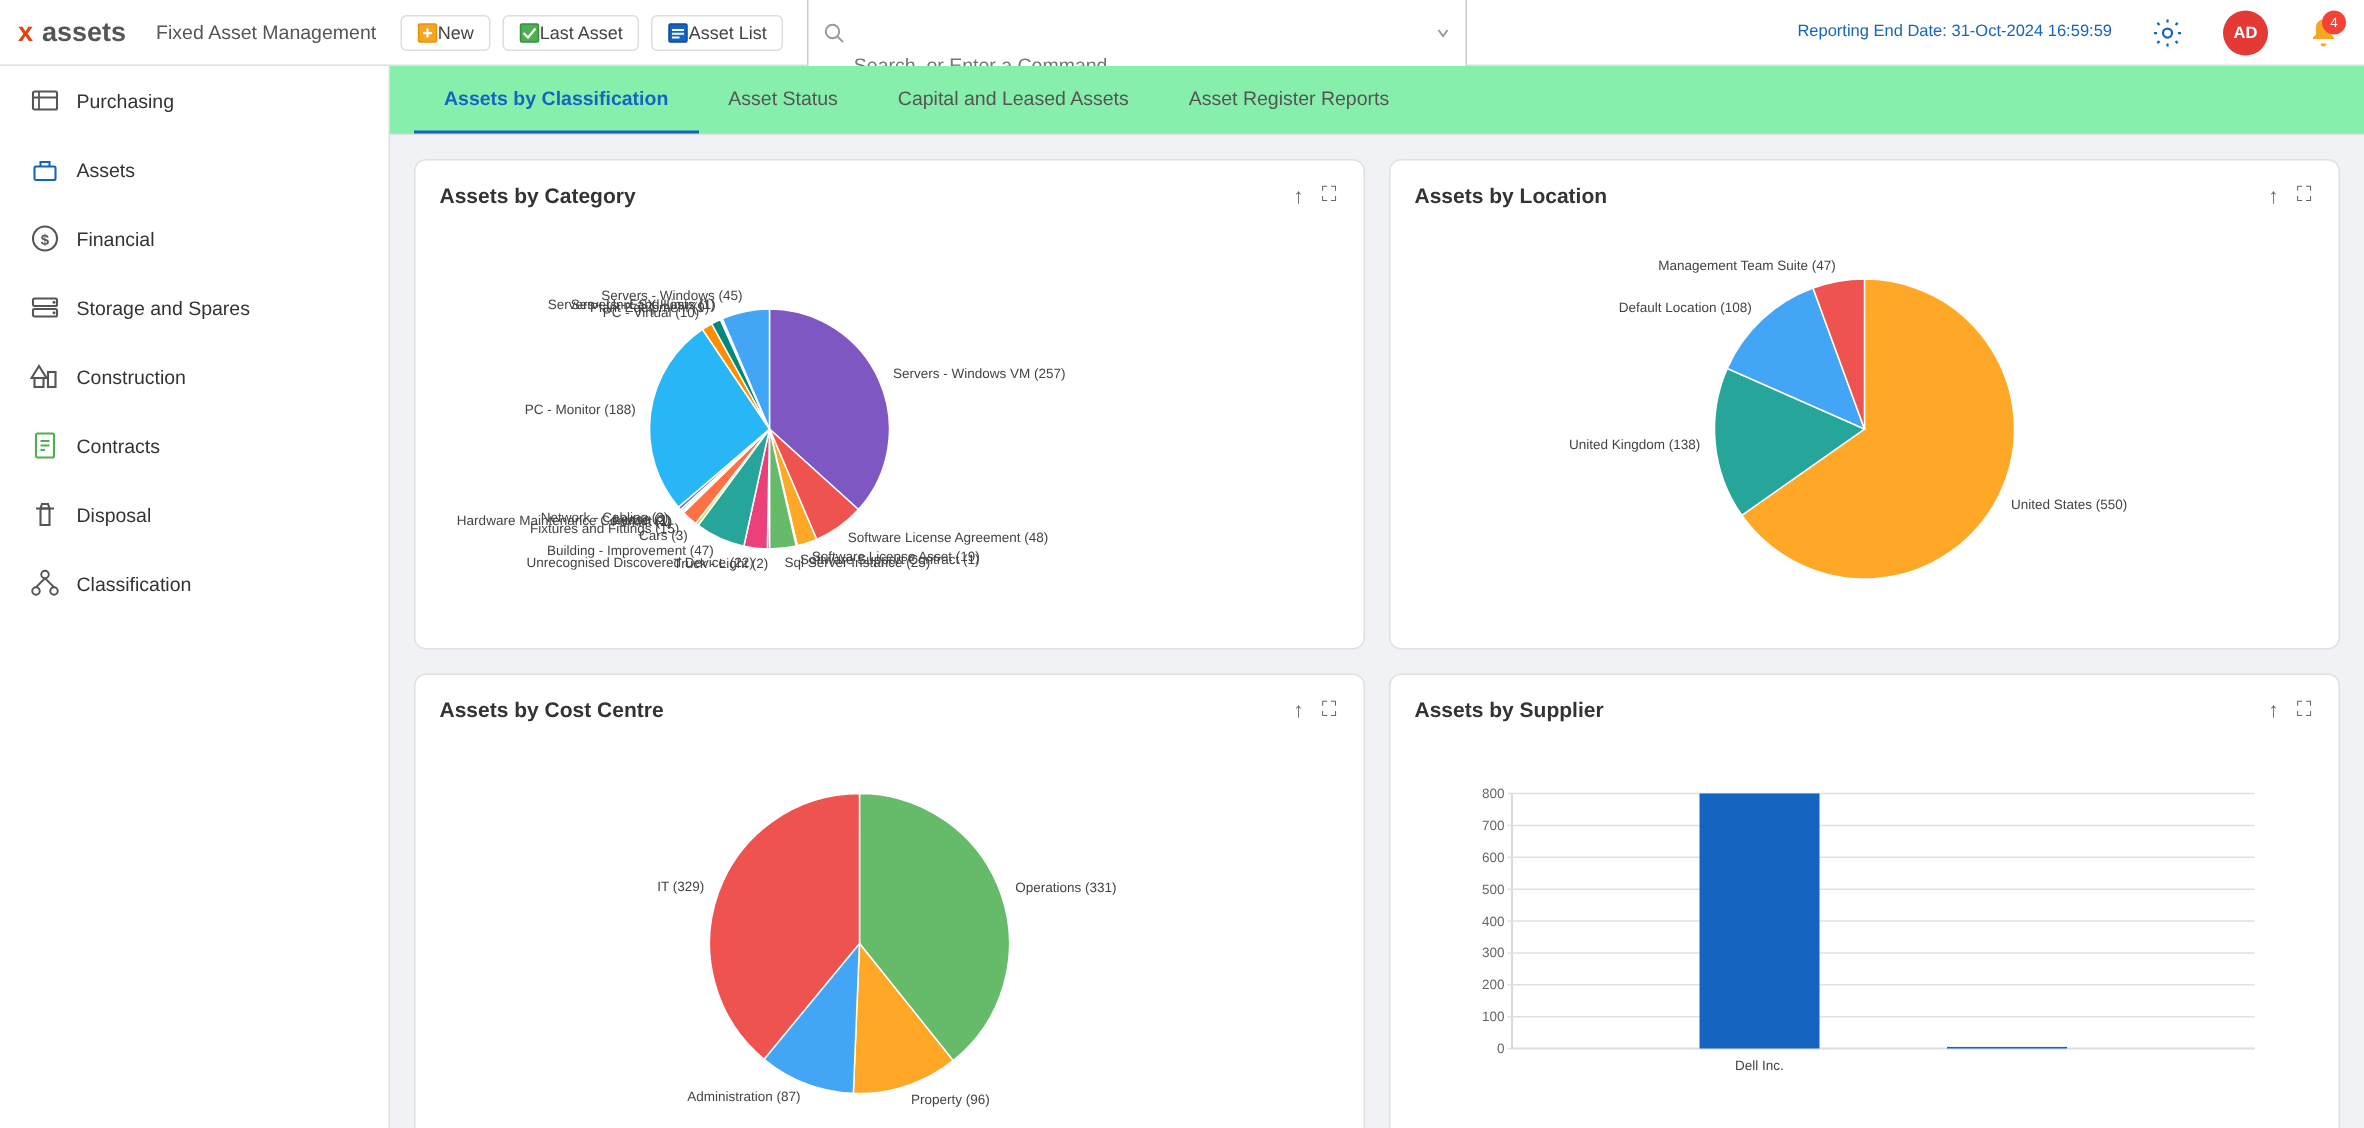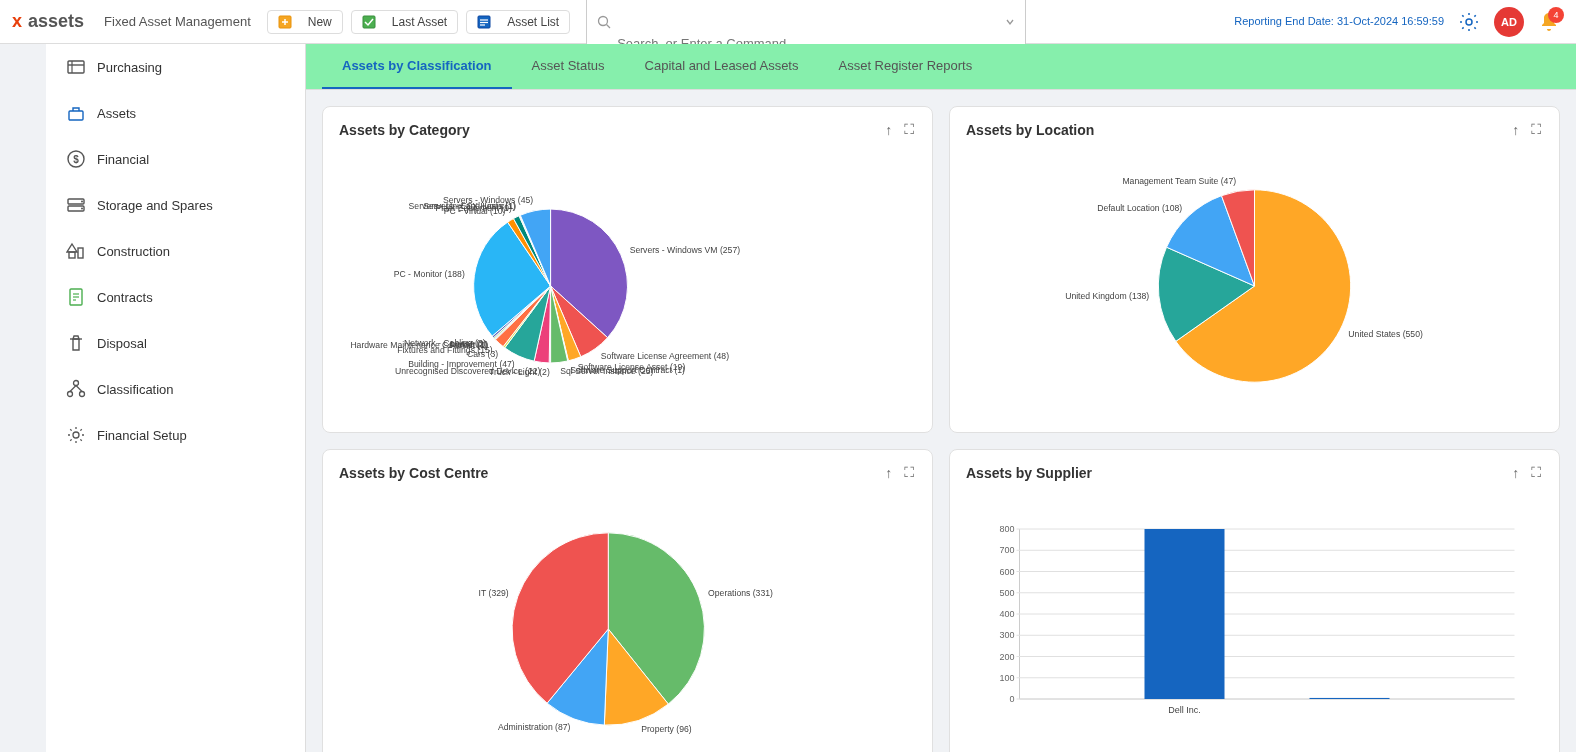--- a/index.html
+++ b/index.html
@@ -5,31 +5,31 @@
     * { box-sizing: border-box; margin: 0; padding: 0; }
     body { font-family: -apple-system, BlinkMacSystemFont, 'Segoe UI', sans-serif; background: #f0f2f5; font-size: 13px; color: #333; display: flex; flex-direction: column; height: 100vh; overflow: hidden; }
 
     
     .topbar { background: #fff; height: 44px; display: flex; align-items: center; padding: 0 12px; border-bottom: 1px solid #ddd; gap: 16px; flex-shrink: 0; }
     .logo { display: flex; align-items: center; gap: 6px; font-weight: 700; font-size: 18px; color: #e8400c; }
     .logo span { color: #e8400c; }
     .logo .assets { color: #555; }
     .app-title { font-size: 13px; color: #555; font-weight: 500; margin-left: 4px; }
     .topbar-actions { display: flex; gap: 8px; align-items: center; }
-    .topbar-btn { display: flex; align-items: center; gap: 16px; padding: 4px 10px; border: 1px solid #ddd; border-radius: 4px; background: #fff; cursor: pointer; font-size: 12px; color: #444; }
+    .topbar-btn { display: flex; align-items: center; gap: 0; padding: 4px 10px; border: 1px solid #ddd; border-radius: 4px; background: #fff; cursor: pointer; font-size: 12px; color: #444; }
     .search-bar { display: flex; align-items: center; flex: 1; max-width: 440px; border: 1px solid #ccc; border-radius: 4px; padding: 4px 10px; background: #fff; gap: 6px; }
     .search-bar input { border: none; outline: none; flex: 1; font-size: 13px; color: #666; background: transparent; margin-top: 44px; }
-    .topbar-right { margin-left: auto; display: flex; align-items: center; gap: 10px; }
+    .topbar-right { margin-left: auto; display: flex; align-items: center; gap: 22px; }
     .reporting-date { font-size: 11px; color: #1565c0; text-align: right; line-height: 1.4; }
     .avatar { width: 30px; height: 30px; border-radius: 50%; background: #e53935; color: #fff; display: flex; align-items: center; justify-content: center; font-weight: 700; font-size: 11px; }
     .icon-btn { width: 30px; height: 30px; display: flex; align-items: center; justify-content: center; cursor: pointer; position: relative; }
     .badge { position: absolute; top: 0; right: 0; background: #f44336; color: #fff; border-radius: 50%; width: 16px; height: 16px; font-size: 9px; display: flex; align-items: center; justify-content: center; }
 
     
-    .main-layout { display: flex; flex: 1; overflow: hidden; padding-left: 46px; }
+    .main-layout { display: flex; flex: 1; overflow: hidden; }
 
     
     .sidebar { width: 260px; background: #fff; border-right: 1px solid #ddd; flex-shrink: 0; overflow-y: auto; }
     .sidebar-item { display: flex; align-items: center; gap: 10px; padding: 12px 16px; cursor: pointer; border-left: 3px solid transparent; }
     .sidebar-icon { width: 22px; height: 22px; display: flex; align-items: center; justify-content: center; flex-shrink: 0; }
     .sidebar-label { font-size: 13px; color: #333; font-weight: 500; }
 
     
     .content { flex: 1; overflow-y: auto; display: flex; flex-direction: column; }
 
@@ -209,29 +209,20 @@
             <circle cx="10" cy="4" r="2.5" stroke="#555" stroke-width="1.3"></circle>
             <circle cx="4" cy="15" r="2.5" stroke="#555" stroke-width="1.3"></circle>
             <circle cx="16" cy="15" r="2.5" stroke="#555" stroke-width="1.3"></circle>
             <line x1="10" y1="6.5" x2="4" y2="12.5" stroke="#555" stroke-width="1.2"></line>
             <line x1="10" y1="6.5" x2="16" y2="12.5" stroke="#555" stroke-width="1.2"></line>
           </svg>
       </div>
       <span class="sidebar-label">Classification</span>
     </div>
 
-    <div class="sidebar-item">
-      <div class="sidebar-icon">
-        <svg width="20" height="20" viewBox="0 0 20 20" fill="none">
-            <circle cx="10" cy="10" r="3" stroke="#555" stroke-width="1.3"></circle>
-            <path d="M10 2v2M10 16v2M2 10h2M16 10h2M4.22 4.22l1.42 1.42M14.36 14.36l1.42 1.42M4.22 15.78l1.42-1.42M14.36 5.64l1.42-1.42" stroke="#555" stroke-width="1.3"></path>
-          </svg>
-      </div>
-      <span class="sidebar-label">Financial Setup</span>
-    </div>
 
 
   </div>
 
   <div class="content">
 
     <div class="tabs">
       <div class="tab active">Assets by Classification</div>
       <div class="tab">Asset Status</div>
       <div class="tab">Capital and Leased Assets</div>

